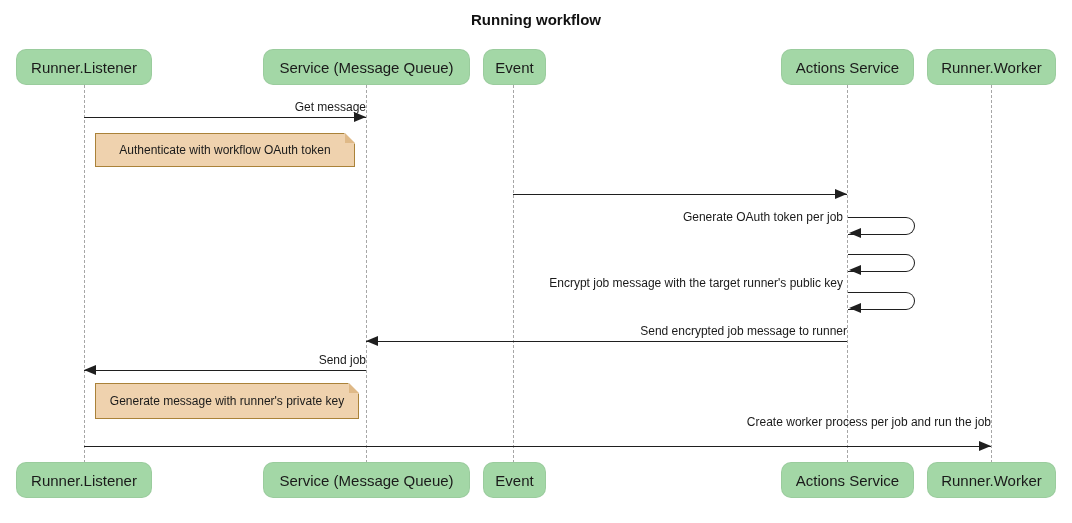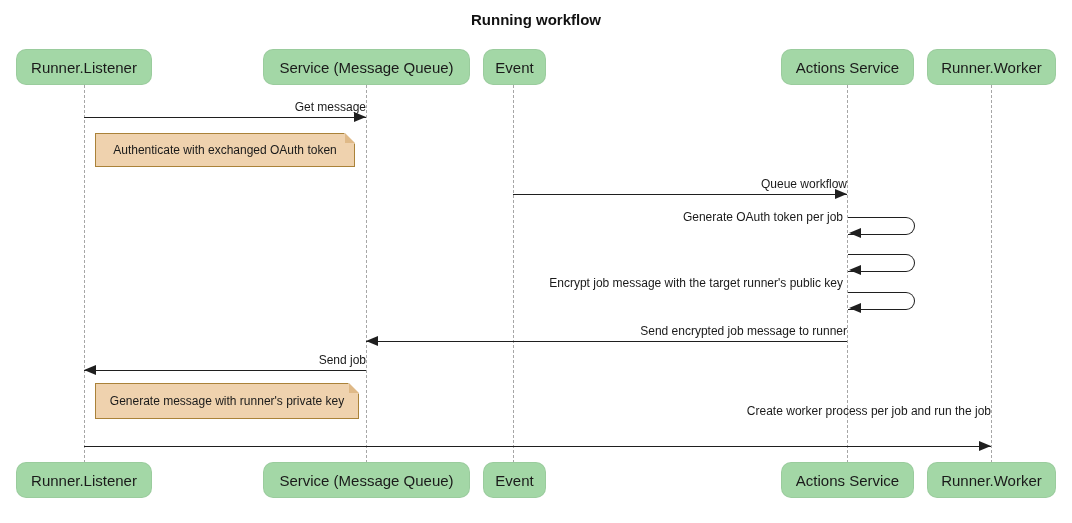--- a/index.html
+++ b/index.html
@@ -89,24 +89,23 @@
   <div class="actor" style="left:781px;top:49px;width:133px">Actions Service</div>
   <div class="actor" style="left:927px;top:49px;width:129px">Runner.Worker</div>
 
   <div class="msg-label" style="left:84px;top:100px;width:282px">Get message</div>
   <div class="msg-line" style="left:84px;top:117px;width:282px"></div>
   <div class="arrow right" style="left:354px;top:112px"></div>
 
   <div class="note" style="left:95px;top:133px;width:258px;height:32px">
     <span class="fold-cut"></span>
     <span class="fold-flap"></span>
-    <span>Authenticate with exchanged OAuth token</span>
+    <span>Authenticate with workflow OAuth token</span>
   </div>
 
-  <div class="msg-label" style="left:513px;top:177px;width:334px">Queue workflow</div>
   <div class="msg-line" style="left:513px;top:194px;width:334px"></div>
   <div class="arrow right" style="left:835px;top:189px"></div>
 
   <div class="msg-label right-align" style="right:229px;top:210px">Generate OAuth token per job</div>
   <div class="self-loop" style="left:848px;top:217px"></div>
   <div class="arrow left" style="left:849px;top:228px"></div>
 
   <div class="self-loop" style="left:848px;top:254px"></div>
   <div class="arrow left" style="left:849px;top:265px"></div>
 
@@ -121,21 +120,21 @@
   <div class="msg-label" style="left:84px;top:353px;width:282px">Send job</div>
   <div class="msg-line" style="left:84px;top:370px;width:282px"></div>
   <div class="arrow left" style="left:84px;top:365px"></div>
 
   <div class="note" style="left:95px;top:383px;width:262px;height:34px">
     <span class="fold-cut"></span>
     <span class="fold-flap"></span>
     <span>Generate message with runner's private key</span>
   </div>
 
-  <div class="msg-label" style="left:84px;top:404px;width:907px">Create worker process per job and run the job</div>
+  <div class="msg-label" style="left:84px;top:415px;width:907px">Create worker process per job and run the job</div>
   <div class="msg-line" style="left:84px;top:446px;width:907px"></div>
   <div class="arrow right" style="left:979px;top:441px"></div>
 
   <div class="actor" style="left:16px;top:462px;width:136px">Runner.Listener</div>
   <div class="actor" style="left:263px;top:462px;width:207px">Service (Message Queue)</div>
   <div class="actor" style="left:483px;top:462px;width:63px">Event</div>
   <div class="actor" style="left:781px;top:462px;width:133px">Actions Service</div>
   <div class="actor" style="left:927px;top:462px;width:129px">Runner.Worker</div>
 
 </div>

